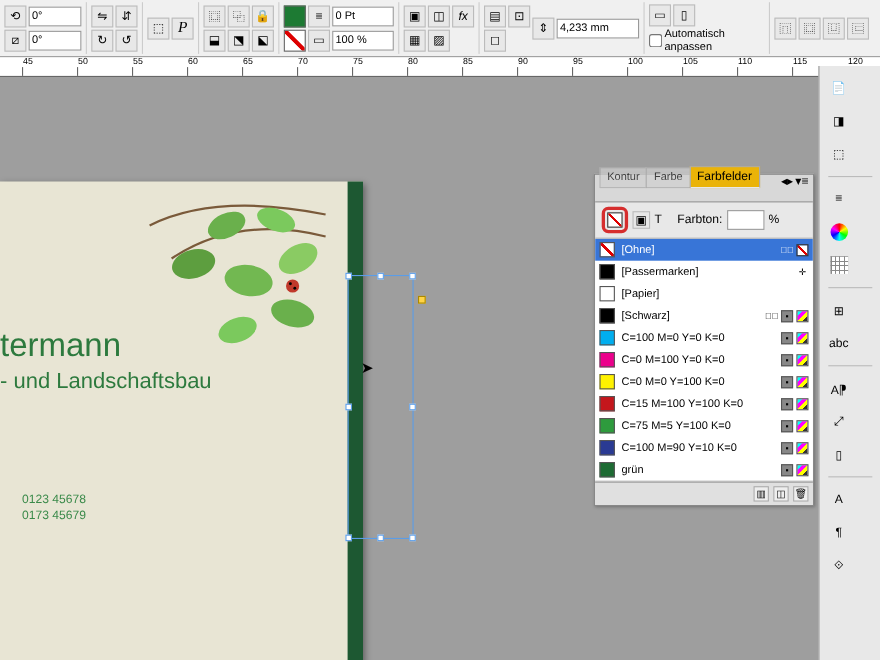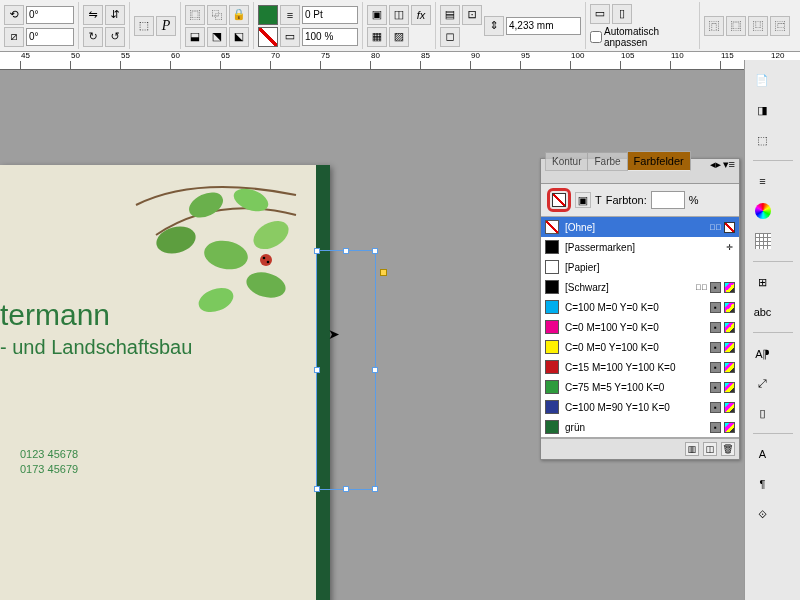--- a/index.html
+++ b/index.html
@@ -25,21 +25,21 @@
   .h2 { font-size: 20px; color: #2d7a3e; margin-top: 4px; }
   .contact1 { position: absolute; left: 20px; top: 282px; color: #3a8a4a; font-size: 15px; line-height: 1.4; }
   .contact2 { position: absolute; left: 20px; top: 350px; color: #3a8a4a; font-size: 15px; line-height: 1.4; }
   .sel-box { position: absolute; left: 316px; top: 180px; width: 60px; height: 240px; border: 1px solid #5a9de8; }
   .sel-handle { position: absolute; width: 6px; height: 6px; background: #fff; border: 1px solid #5a9de8; }
   .sel-thandle { position: absolute; width: 7px; height: 7px; background: #ffd447; border: 1px solid #aa8800; }
   .cursor { position: absolute; left: 328px; top: 256px; font-size: 14px; color: #000; pointer-events: none; }
   .panel { position: absolute; right: 60px; top: 158px; width: 200px; background: #e8e8e8; border: 1px solid #888; box-shadow: 1px 1px 3px rgba(0,0,0,.3); }
   .panel-tabs { display: flex; background: #d8d8d8; border-bottom: 1px solid #999; height: 20px; align-items: flex-end; padding: 12px 4px; gap: 0; }
   .tab { padding: 3px 6px; font-size: 10px; background: #d0d0d0; border: 1px solid #aaa; margin-right: -1px; cursor: pointer; }
-  .tab.active { background: #a16207; border-bottom: 1px solid #e8e8e8; }
+  .tab.active { background: #eab308; border-bottom: 1px solid #e8e8e8; }
   .tab.inactive { opacity: .7; }
   .panel-menu { margin-left: auto; display: flex; gap: 2px; align-items: center; font-size: 9px; }
   .tint-row { display: flex; align-items: center; padding: 4px 6px; gap: 4px; }
   .tint-row .tb-input { width: 34px; }
   .fill-stroke { width: 24px; height: 24px; border: 3px solid #d62e2e; border-radius: 6px; display: flex; align-items: center; justify-content: center; position: relative; }
   .fill-stroke-inner { width: 14px; height: 14px; background: #fff; border: 1px solid #333; position: relative; }
   .fill-stroke-inner::after { content: ""; position: absolute; inset: 0; background: linear-gradient(45deg, transparent 44%, #d00 45%, #d00 55%, transparent 56%); }
   .swatch-list { background: #fff; max-height: 230px; overflow-y: auto; border-top: 1px solid #aaa; border-bottom: 1px solid #aaa; }
   .swatch-row { display: flex; align-items: center; padding: 2px 4px; gap: 6px; height: 20px; cursor: pointer; }
   .swatch-row.selected { background: #3875d7; color: #fff; }
@@ -274,21 +274,21 @@
         <span>◂▸</span>
         <span>▾≡</span>
       </div>
   </div>
   <div class="tint-row">
     <div class="fill-stroke">
         <div class="fill-stroke-inner"></div>
       </div>
     <span class="tb-icon" style="width:16px;height:16px">▣</span>
     <span style="font-size:11px">T</span>
-    <span style="margin-left:0">Farbton:</span>
+    <span style="margin-left:10px">Farbton:</span>
     <input class="tb-input" style="">
     <span>%</span>
   </div>
   <div class="swatch-list" id="swatch-list">
       <div class="swatch-row selected">
         <div class="swatch-box none-swatch"></div>
         <div class="swatch-label">[Ohne]</div>
         <div class="swatch-icons">
           <span>✎⃠</span>
           <span class="none-swatch" style="border:1px solid #333"></span>

